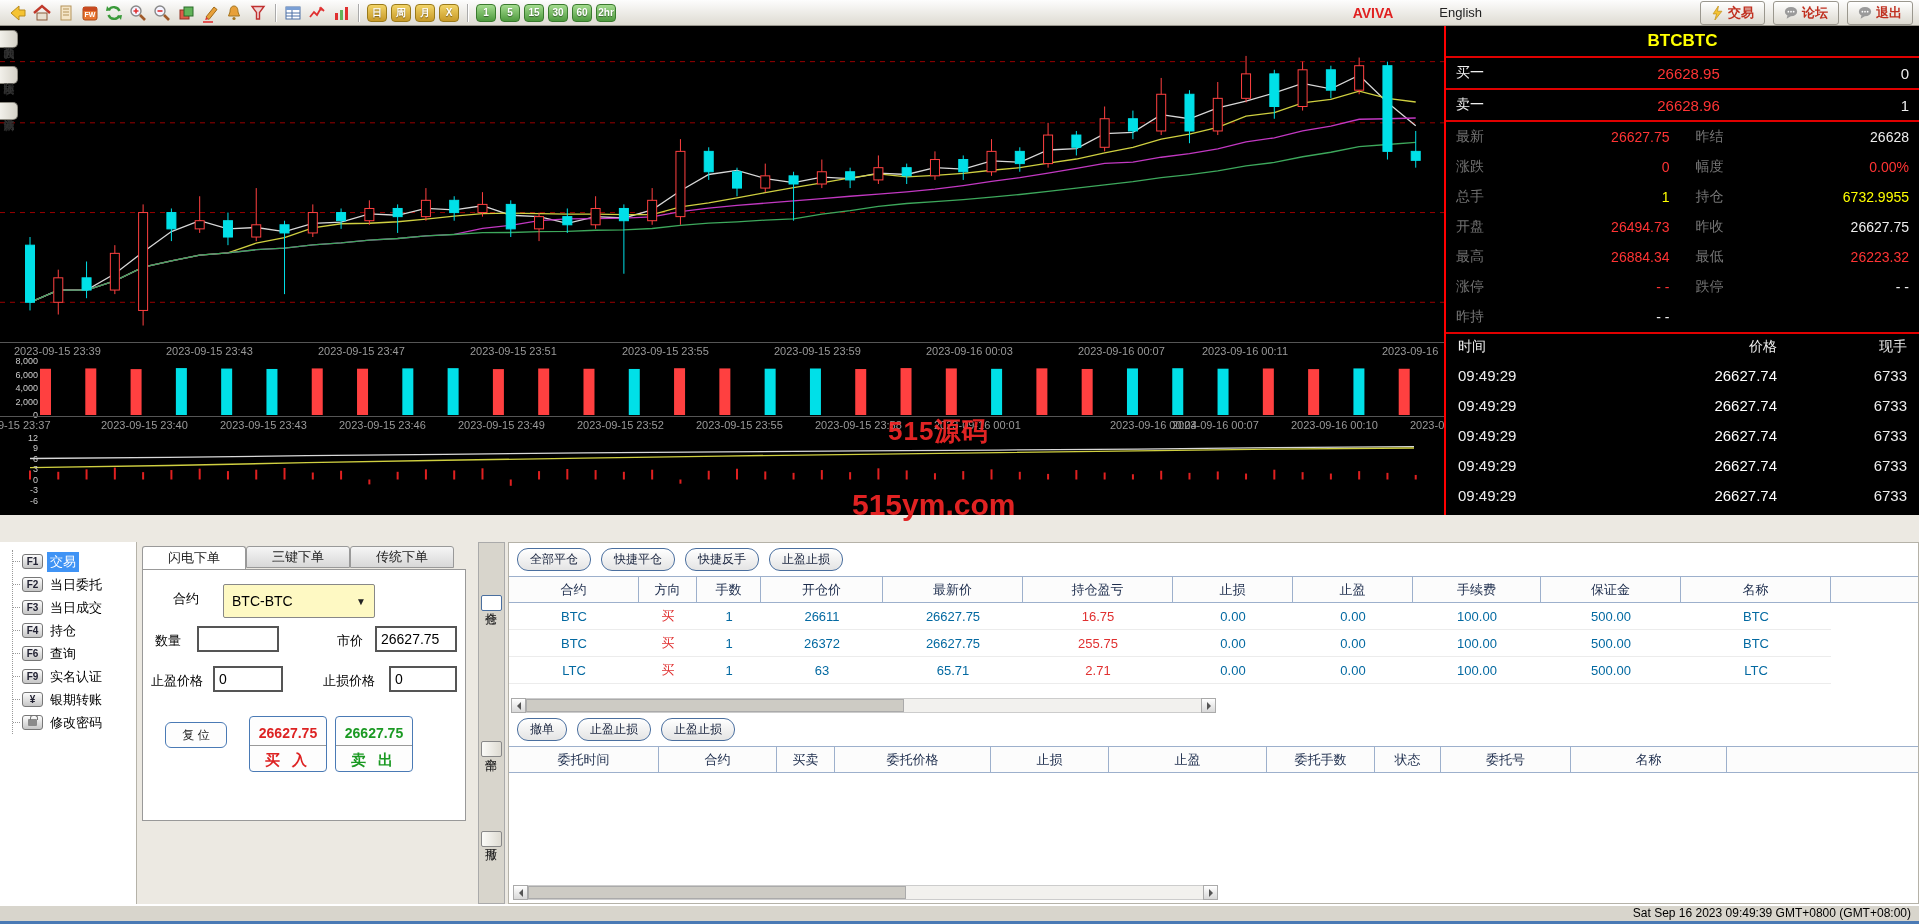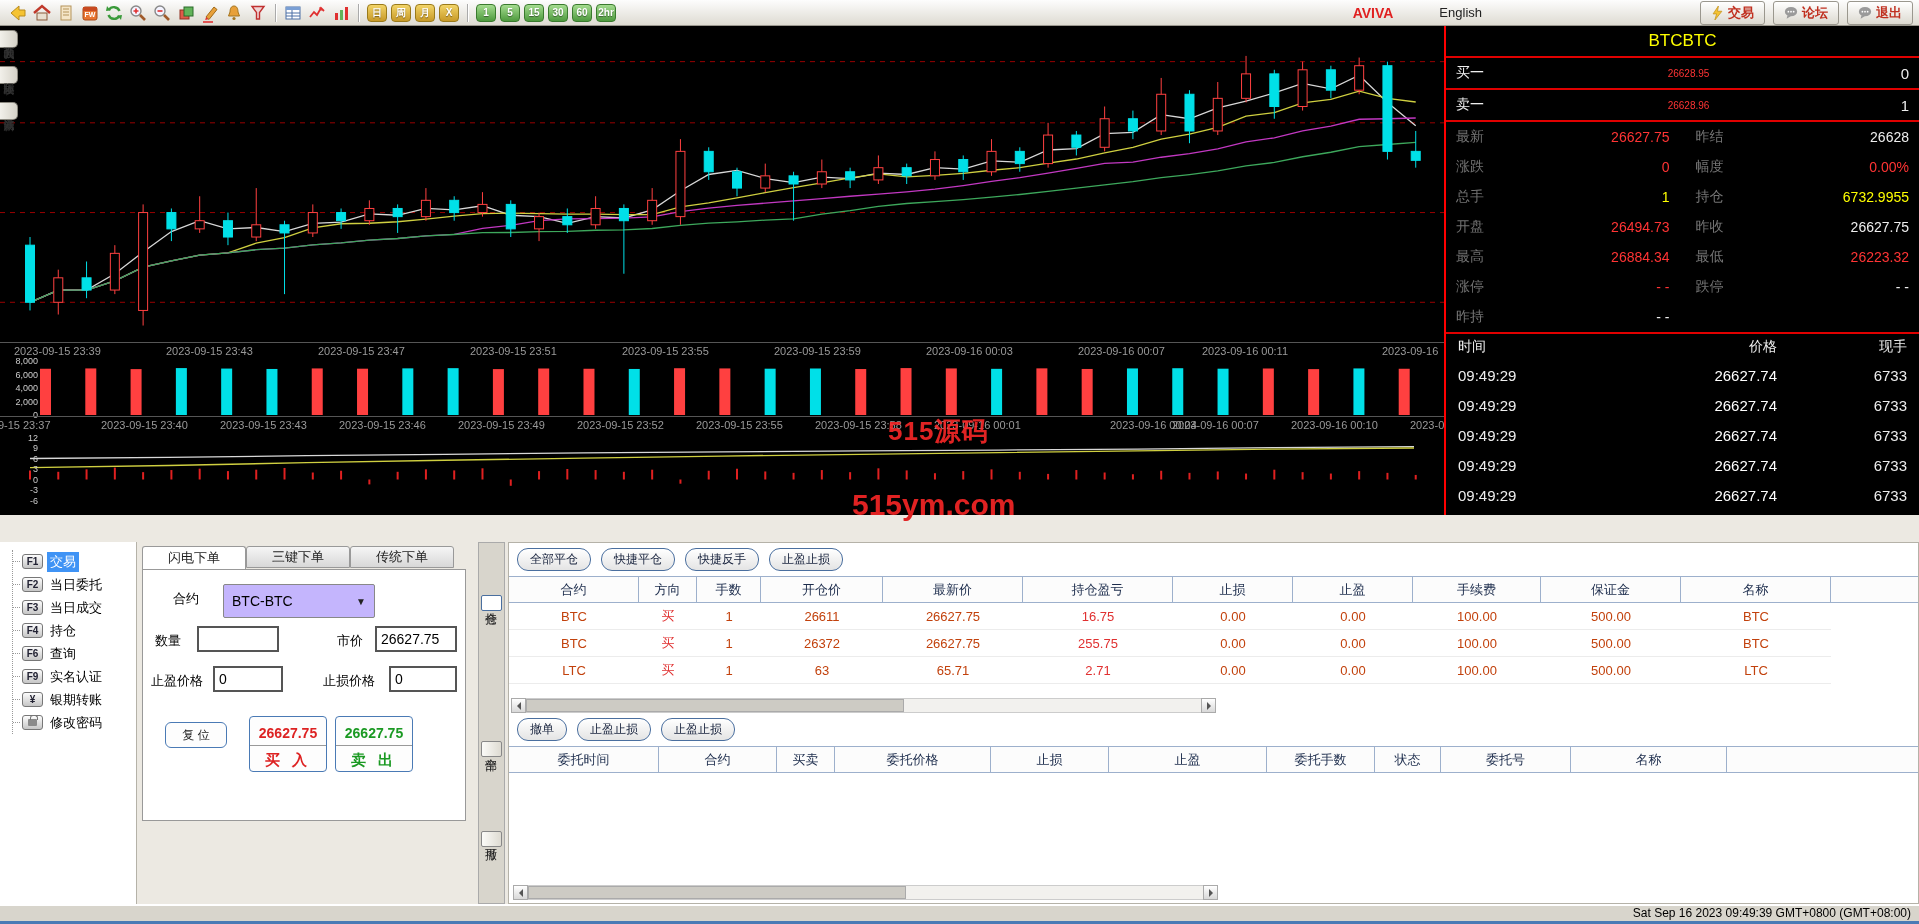--- a/index.html
+++ b/index.html
@@ -39,25 +39,25 @@
   .macdpane { position:absolute; left:0; top:408px; width:1444px; height:70px; }
   .ylab { position:absolute; font-size:9px; color:#ccc; width:30px; text-align:right; left:8px; }
   .wm-small { position:absolute; left:888px; top:388px; z-index:6; font-size:26px; font-weight:bold;
     color:rgba(255,40,40,.88); letter-spacing:1px; }
   .wm-large { position:absolute; left:852px; top:488px; z-index:30; font-size:30px; font-weight:bold; color:#e02222; }
 
   
   .quote-panel { position:absolute; left:1444px; top:26px; width:475px; height:489px; background:#000;
     border-left:2px solid #f00; display:flex; flex-direction:column; overflow:hidden; }
   .q-title { height:30px; display:flex; align-items:center; justify-content:center;
-    color:#ffff00; font-size:17px; font-weight:normal; }
+    color:#ffff00; font-size:17px; font-weight:bold; }
   .q-sep { height:2px; background:#e00000; flex:none; }
   .q-row2 { height:30px; display:flex; align-items:center; padding:0 10px; flex:none; }
   .q-row2 .ql { width:64px; color:#eee; font-size:14px; }
-  .q-row2 .qp { flex:1; text-align:center; font-size:10px; }
+  .q-row2 .qp { flex:1; text-align:center; font-size:15px; }
   .q-row2 .qq { width:52px; text-align:right; color:#eee; font-size:15px; }
   .q-row4 { height:30px; display:flex; align-items:center; padding:0 10px; flex:none; }
   .q-row4 .l { width:62px; color:#737373; font-size:14px; flex:none; }
   .q-row4 .l2 { padding-left:26px; width:88px; }
   .q-row4 .v { flex:1; text-align:right; font-size:14px; }
   .cr { color:#ff3434; } .cw { color:#eee; } .cy { color:#ffff00; } .cg { color:#ffffff; }
   .tape-head { height:26px; display:flex; align-items:center; padding:0 12px; color:#ddd; font-size:14px; flex:none; }
   .tape-row { height:30px; display:flex; align-items:center; padding:0 12px; font-size:15px; flex:none; }
   .t-time { width:110px; color:#eee; } .t-price { flex:1; text-align:right; padding-right:60px; }
   .t-vol { width:70px; text-align:right; color:#eee; }
@@ -95,21 +95,21 @@
   .form-panel { position:absolute; left:138px; top:27px; width:334px; bottom:20px; }
   .form-tabs { position:absolute; left:4px; top:4px; display:flex; }
   .ftab { width:104px; height:22px; display:flex; align-items:center; justify-content:center; font-size:13px;
     color:#222; background:linear-gradient(#f6f6f6,#d8d8d8); border:1px solid #999; border-radius:3px 3px 0 0;
     cursor:pointer; }
   .ftab.active { background:#fff; border-bottom:1px solid #fff; font-weight:normal; height:24px; }
   .form-box { position:absolute; left:4px; top:27px; width:324px; height:252px; background:#fff; border:1px solid #999; }
   .flabel { position:absolute; font-size:13px; color:#000; }
   .finput { position:absolute; border:2px solid #555; background:#fff; font-size:14px; padding:0 4px;
     font-family:"Liberation Sans",sans-serif; }
-  .fselect { position:absolute; left:80px; top:14px; width:152px; height:26px; background:#c4b5fd;
+  .fselect { position:absolute; left:80px; top:14px; width:152px; height:26px; background:#fef9c3;
     border:1px solid #888; border-radius:2px; display:flex; align-items:center; padding:16px 8px;
     font-size:14px; cursor:pointer; }
   .fselect .car { margin-left:auto; font-size:10px; color:#222; }
   .reset-btn { position:absolute; left:22px; top:152px; width:62px; height:26px; border:1px solid #4a7ab5;
     border-radius:6px; background:#fdfdfd; font-size:12px; color:#222; cursor:pointer; }
   .trade-btn { position:absolute; top:146px; width:78px; height:56px; border:1px solid #4a7ab5; border-radius:4px;
     background:#fdfdfd; cursor:pointer; text-align:center; padding:0; }
   .trade-btn .p { font-size:14px; font-weight:bold; border-bottom:1px solid #999; padding:6px 2px 4px; }
   .trade-btn .a { font-size:15px; font-weight:bold; letter-spacing:4px; padding-top:5px; }
   .buy { left:106px; } .buy .p,.buy .a { color:#dd2222; }
@@ -124,21 +124,21 @@
   .tables { position:absolute; left:508px; top:27px; right:0; bottom:20px; background:#fff;
     border:1px solid #b5b2a8; overflow:hidden; }
   .sec-toolbar { display:flex; gap:10px; padding:5px 8px; }
   .pill { border:1px solid #4a6f9f; border-radius:11px; background:linear-gradient(#fff,#e4e4e4);
     padding:2px 12px; font-size:12px; color:#16213c; cursor:pointer; font-family:"Liberation Sans",sans-serif; }
   .thead { display:flex; border-top:1px solid #9db0cc; }
   .th { height:26px; display:flex; align-items:center; justify-content:center; font-size:13px; color:#1c2c4c;
     border-right:1px solid #9db0cc; border-bottom:1px solid #9db0cc; background:#fcfcfc; flex:none; }
   .th.fill { flex:1; border-right:none; }
   .trow { display:flex; cursor:pointer; }
-  .td { height:27px; display:flex; align-items:center; justify-content:center; font-size:13px; color:#c2410c;
+  .td { height:27px; display:flex; align-items:center; justify-content:center; font-size:13px; color:#0369a1;
     border-bottom:1px solid #ececec; flex:none; }
   .td.red { color:#e03030; }
   .scrollbar { display:flex; align-items:center; width:705px; height:15px; margin:14px 0 0 2px; }
   .sb-arrow { width:15px; height:15px; background:linear-gradient(#fff,#d8d8d8); border:1px solid #aaa;
     display:flex; align-items:center; justify-content:center; cursor:pointer; flex:none; }
   .sb-arrow i { width:0; height:0; border:4px solid transparent; display:block; }
   .sb-arrow.l i { border-right-color:#555; margin-left:-4px; }
   .sb-arrow.r i { border-left-color:#555; margin-right:-4px; }
   .sb-track { flex:1; height:15px; background:#f2f1ee; border:1px solid #ccc; border-left:none; border-right:none; position:relative; }
   .sb-thumb { position:absolute; left:0; top:0; height:13px; width:56%; background:#cdcbc4; border:1px solid #aaa; cursor:grab; }

